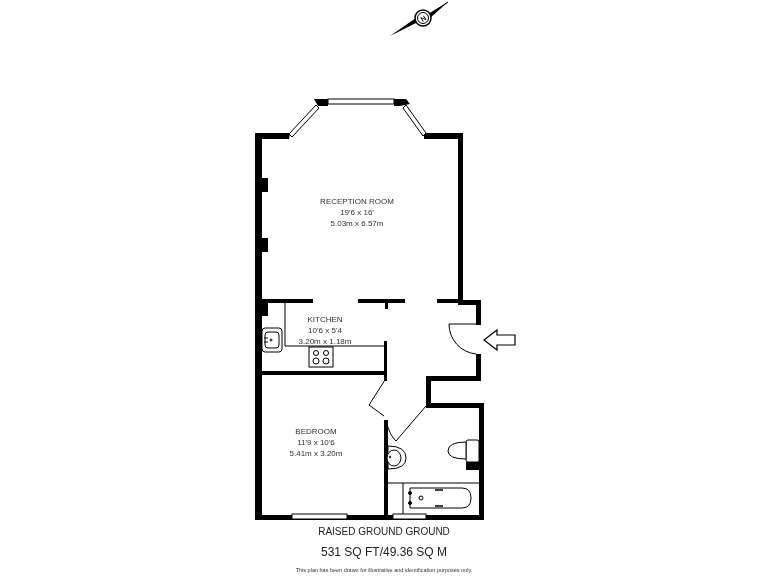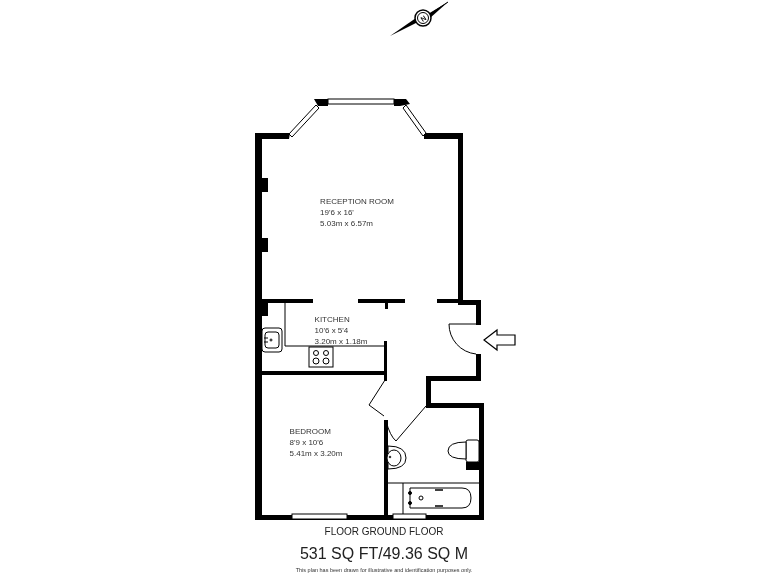--- a/index.html
+++ b/index.html
@@ -1,20 +1,20 @@
 <!DOCTYPE html>
 <html><head>
 <meta charset="utf-8">
 <style>
   html, body { margin:0; padding:0; background:#ffffff; }
   body { width:768px; height:576px; position:relative; overflow:hidden; font-family:"Liberation Sans", sans-serif; color:#222; }
   svg.plan { position:absolute; left:0; top:0; }
-  .label { position:absolute; font-size:8px; line-height:11px; color:#333; white-space:nowrap; transform:translateX(-50%); }
+  .label { position:absolute; text-align:center; font-size:8px; line-height:11px; color:#333; white-space:nowrap; transform:translateX(-50%); }
   .floor-title { position:absolute; left:384px; top:526px; transform:translateX(-50%); font-size:10px; color:#222; white-space:nowrap; }
-  .floor-area { position:absolute; left:384px; top:545px; transform:translateX(-50%); font-size:16px; color:#222; white-space:nowrap; }
+  .floor-area { position:absolute; left:384px; top:545px; transform:translateX(-50%); font-size:12px; color:#222; white-space:nowrap; }
   .disclaimer { position:absolute; left:384px; top:567px; transform:translateX(-50%); font-size:5.5px; color:#333; white-space:nowrap; }
 </style>
 </head>
 <body>
 
 <svg class="plan" width="768" height="576" viewBox="0 0 768 576">
 
   <g>
     <polygon points="390,36 418,22 416,18" fill="#000"></polygon>
     <polygon points="448,2 428,14 430,18" fill="#000"></polygon>
@@ -131,27 +131,27 @@
     <line x1="435" y1="506" x2="443" y2="506" stroke-width="1.5"></line>
   </g>
 </svg>
 
 <div class="label" style="left:357px; top:196px;">
   <div>RECEPTION ROOM</div>
   <div>19'6 x 16'</div>
   <div>5.03m x 6.57m</div>
 </div>
 
-<div class="label" style="left:341px; top:314px;">
+<div class="label" style="left:325px; top:314px;">
   <div>KITCHEN</div>
   <div>10'6 x 5'4</div>
   <div>3.20m x 1.18m</div>
 </div>
 
 <div class="label" style="left:316px; top:426px;">
   <div>BEDROOM</div>
-  <div>8'9 x 10'6</div>
+  <div>11'9 x 10'6</div>
   <div>5.41m x 3.20m</div>
 </div>
 
-<div class="floor-title">FLOOR GROUND FLOOR</div>
+<div class="floor-title">RAISED GROUND GROUND</div>
 <div class="floor-area">531 SQ FT/49.36 SQ M</div>
 <div class="disclaimer">This plan has been drawn for illustrative and identification purposes only.</div>
 
 </body></html>

